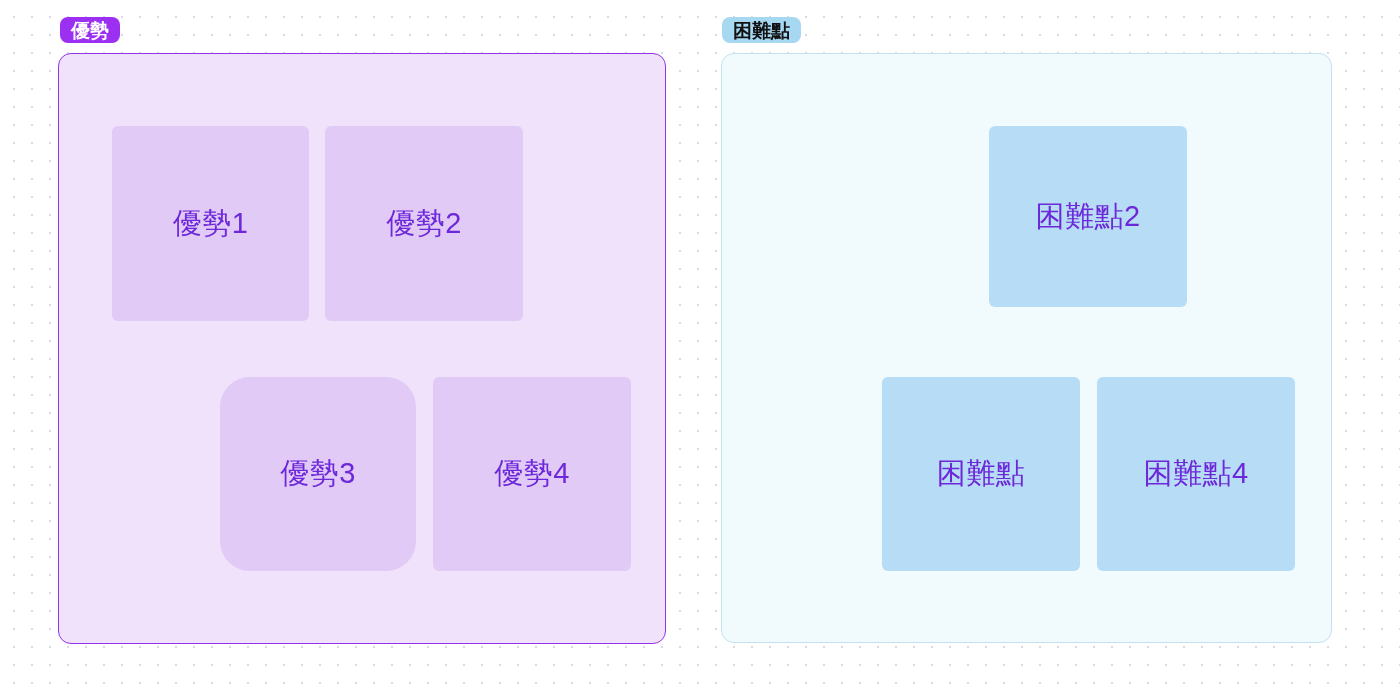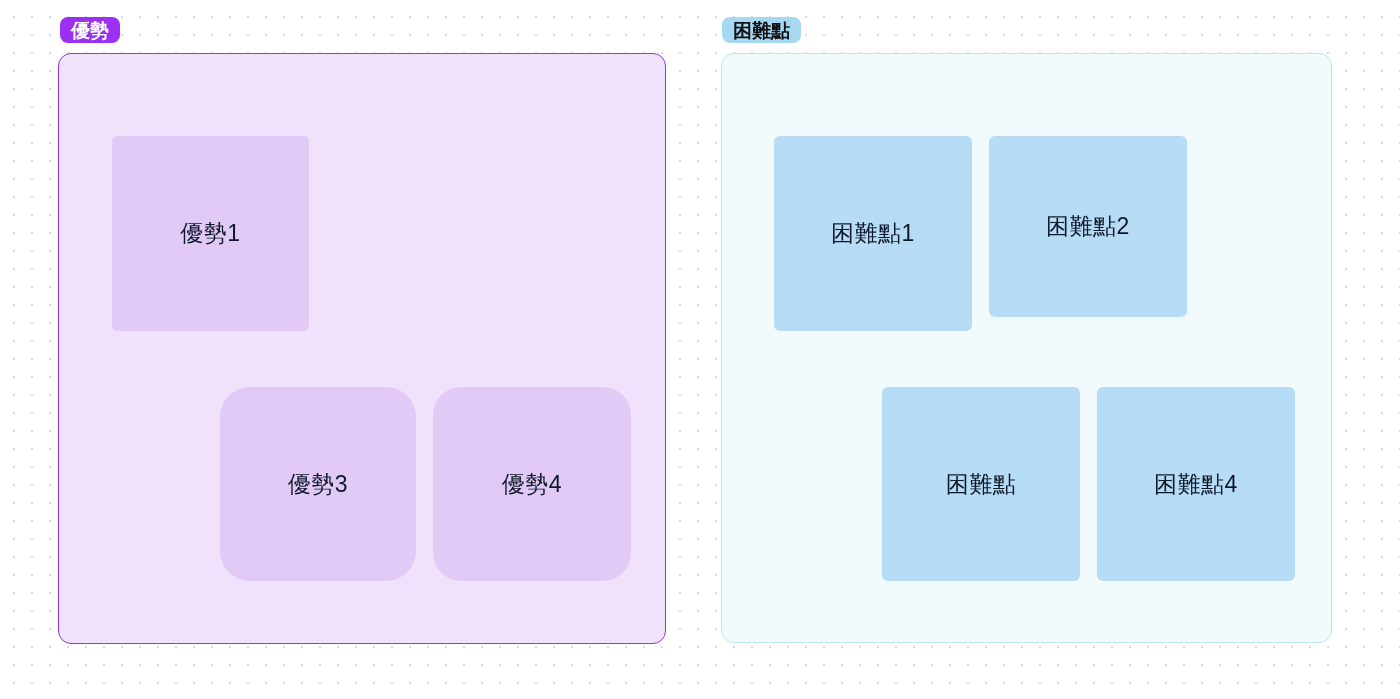--- a/index.html
+++ b/index.html
@@ -55,25 +55,24 @@
     width: 611px; height: 590px;
     border-width: 1.2px; border-style: solid;
   }
 
   .note {
     position: absolute;
     display: flex;
     align-items: center;
     justify-content: center;
     border-radius: 6px;
-    font-size: 23px;
-    color: #0f172a;
+    font-size: 29px;
+    color: #6d28d9;
     letter-spacing: 0.5px;
     cursor: default;
-    margin-top: 10px;
   }
 
   
   .a1 { left: 112px;  top: 126px; width: 197px; height: 195px; }
   .a2 { left: 325px;  top: 126px; width: 198px; height: 195px; }
   .a3 { left: 220px;  top: 377px; width: 196px; height: 194px; border-radius: 30px; }
   .a4 { left: 433px;  top: 377px; width: 198px; height: 194px; }
 
   
   .d1 { left: 774px;  top: 126px; width: 198px; height: 195px; }
@@ -84,25 +83,25 @@
 </head>
 <body>
 
 <div class="canvas">
 
   <div class="badge badge-adv" style="background-color: rgb(155, 47, 242); color: rgb(255, 255, 255);">優勢</div>
 
   <div class="panel panel-adv" style="background-color: rgb(239, 226, 250); border-color: rgb(147, 52, 232);"></div>
 
   <div class="note a1" style="background-color: rgb(225, 202, 246);">優勢1</div>
+  <div class="note a2" style="background-color: rgb(225, 202, 246);">優勢2</div>
   <div class="note a3" style="background-color: rgb(225, 202, 246);">優勢3</div>
-  <div class="note a4" style="background-color: rgb(225, 202, 246); border-radius: 28px;">優勢4</div>
+  <div class="note a4" style="background-color: rgb(225, 202, 246);">優勢4</div>
 
   <div class="badge badge-diff" style="background-color: rgb(167, 216, 242); color: rgb(17, 17, 20);">困難點</div>
 
   <div class="panel panel-diff" style="background-color: rgb(241, 250, 253); border-color: rgb(194, 226, 242);"></div>
 
-  <div class="note d1" style="background-color: rgb(183, 221, 246);">困難點1</div>
   <div class="note d2" style="background-color: rgb(183, 221, 246);">困難點2</div>
   <div class="note d3" style="background-color: rgb(183, 221, 246);">困難點</div>
   <div class="note d4" style="background-color: rgb(183, 221, 246);">困難點4</div>
 
 </div>
 
 </body></html>

